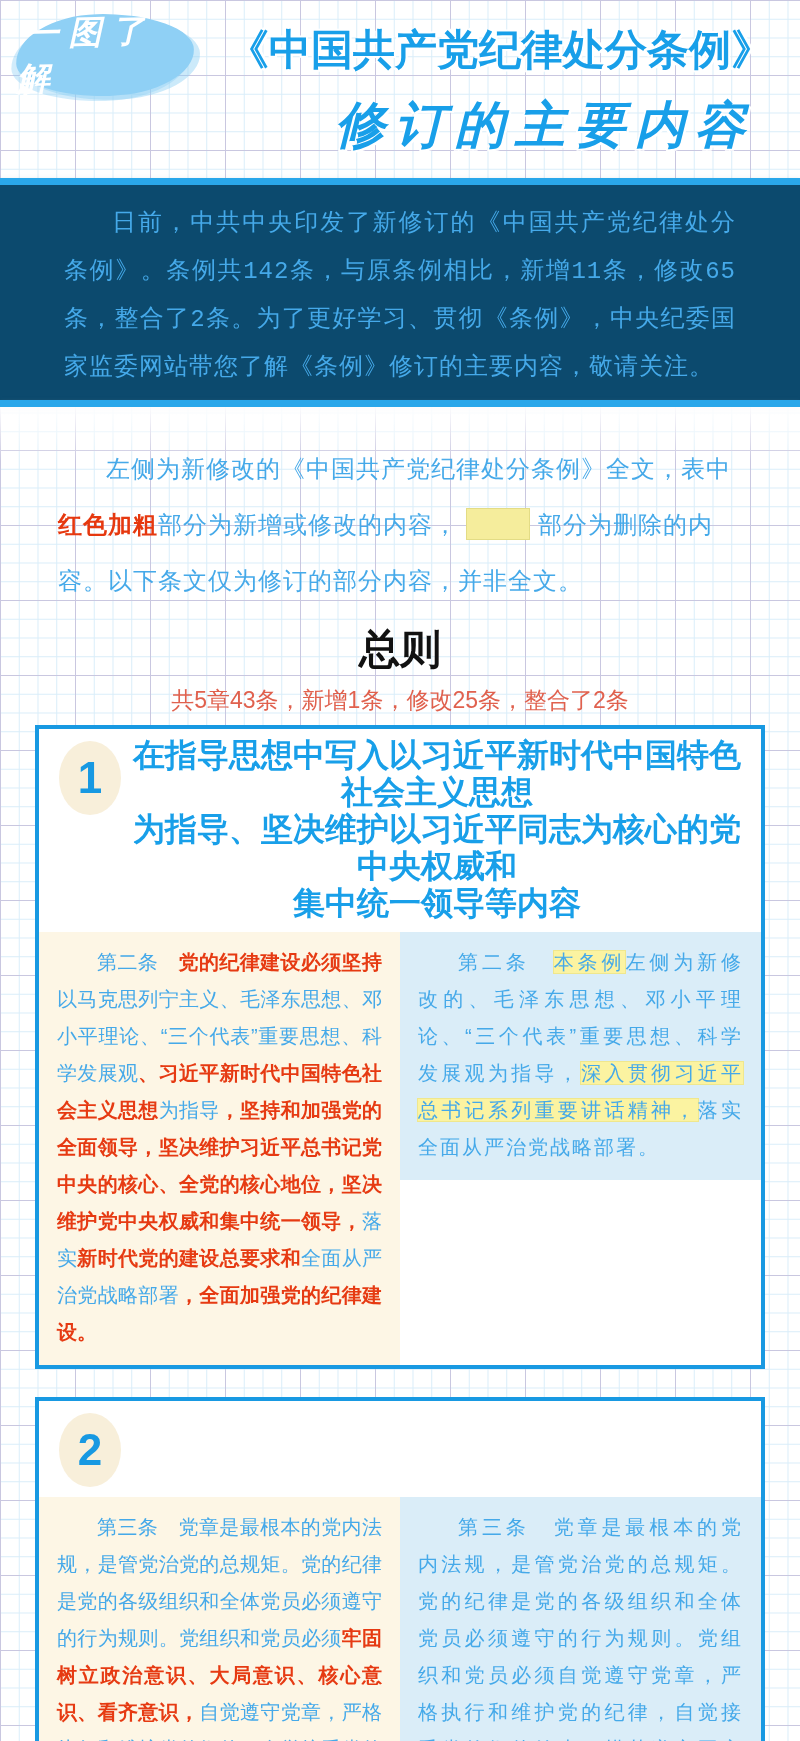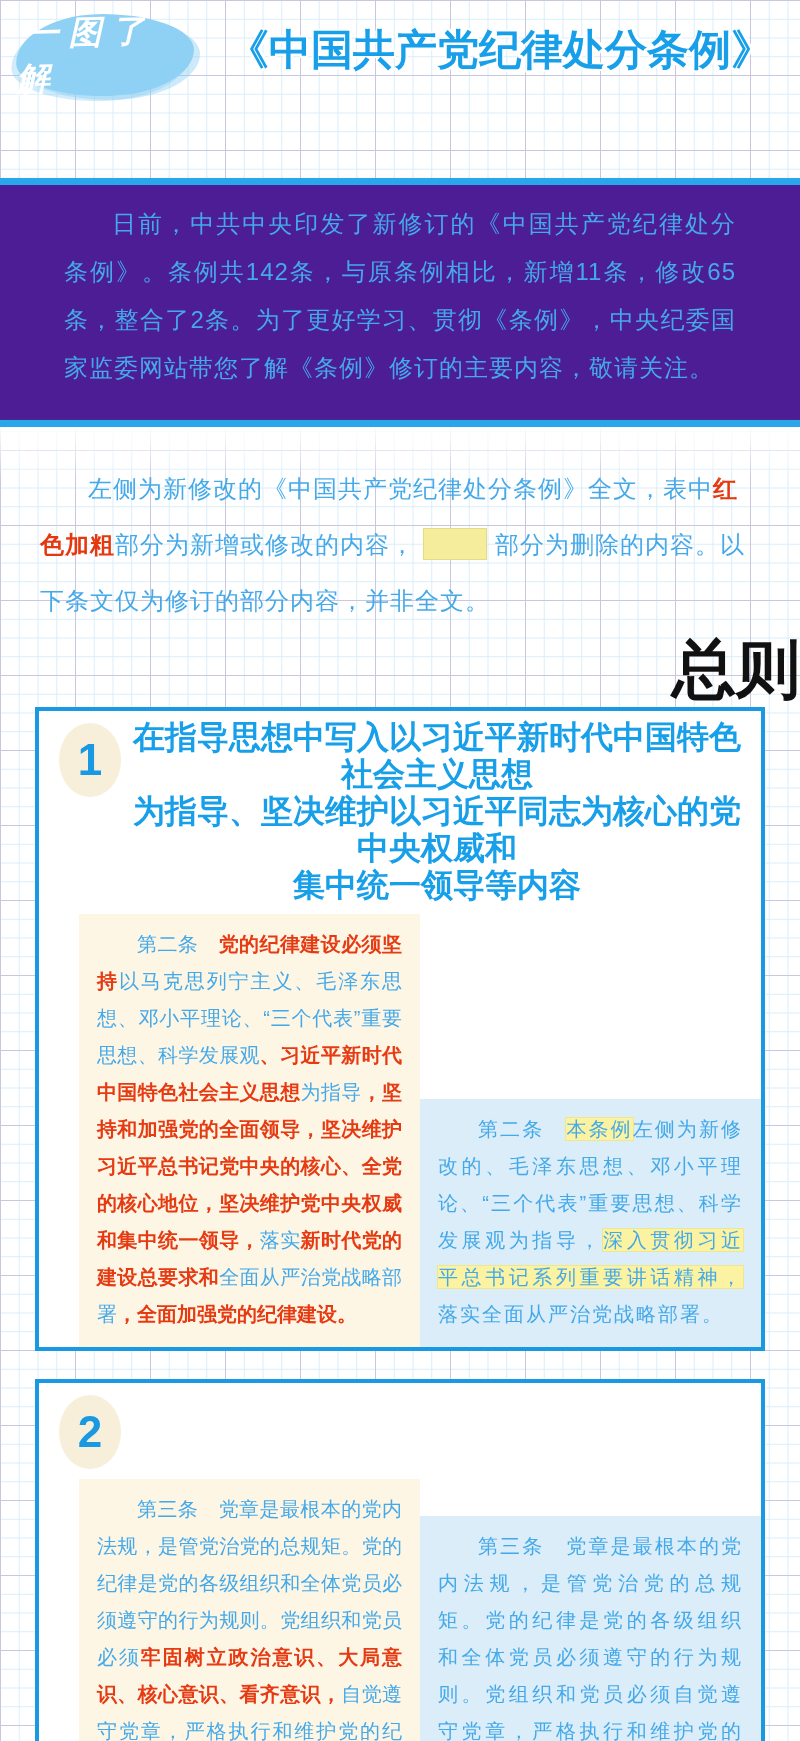--- a/index.html
+++ b/index.html
@@ -41,97 +41,99 @@
     font-size:42px;font-weight:bold;
     text-shadow:2px 2px 0 #ffffff,-2px 2px 0 #ffffff,2px -2px 0 #ffffff;
   }
   .t2{
     margin-top:14px;text-align:center;padding-left:90px;color:var(--title-blue);
     font-size:50px;font-weight:bold;letter-spacing:10px;font-style:italic;
     text-shadow:2px 2px 0 #ffffff,-2px 2px 0 #ffffff;
   }
   
   .bar{height:7px;background:var(--bar-blue);box-shadow:0 2px 5px rgba(110,140,165,.35);}
-  .intro{background:#4c1d95;padding:15px 64px 28px;}
+  .intro{background:#0c4a6e;padding:15px 64px 8px;font-family:Liberation Mono, monospace;}
   .intro p{
     margin:0;color:var(--text-blue);font-size:24px;line-height:48px;
     text-indent:2em;letter-spacing:1px;text-align:justify;
   }
   
   .grid-body{position:relative;}
   .fade{position:absolute;top:0;left:0;right:0;height:55px;
     background:linear-gradient(rgba(255,255,255,.95),rgba(255,255,255,0));pointer-events:none;}
   .legend{
-    margin:0;padding:34px 40px 0;color:var(--text-blue);
+    margin:0;padding:34px 58px 0;color:var(--text-blue);
     font-size:24px;line-height:56px;text-indent:2em;letter-spacing:1px;
   }
   .legend .seg-red{color:#E6380F;font-weight:bold;}
   .seg-swatch{
     display:inline-block;width:64px;height:32px;background:#F5ED9C;
     border:1px solid #E3DC85;vertical-align:-7px;margin:0 8px;
   }
   .chapter{
-    margin:12px 0 8px;text-align:right;color:var(--chapter-black);
+    margin:12px 0 8px;text-align:center;color:var(--chapter-black);
     font-family:"DejaVu Serif","Liberation Serif",serif;
-    font-size:64px;line-height:56px;font-weight:bold;
+    font-size:41px;line-height:56px;font-weight:bold;
   }
   .stats{margin:6px 0 0;text-align:center;color:var(--stats-red);font-size:23px;line-height:30px;}
   
   .card{margin:10px 35px 0;border:4px solid var(--accent);background:#ffffff;}
   .card + .card{margin-top:28px;}
   .card-head{position:relative;padding:8px 14px 10px 88px;min-height:96px;
     display:flex;align-items:center;justify-content:center;}
   .num-badge{
     position:absolute;left:20px;top:12px;width:62px;height:74px;
     background:var(--num-badge-bg);border-radius:50%;
     display:flex;align-items:center;justify-content:center;
   }
   .num-badge span{color:var(--accent);font-size:44px;font-weight:bold;}
   .card-title{
     color:var(--title-blue);font-size:32px;font-weight:bold;line-height:37px;
     text-align:center;white-space:pre-line;width:100%;
   }
-  .cols{display:flex;align-items:flex-end;margin-left:40px;}
+  .cols{display:flex;align-items:flex-start;}
   .col{
     width:50%;padding:12px 18px 14px;font-size:20px;line-height:37px;
     color:var(--text-blue);text-indent:2em;text-align:justify;
   }
   .col.left{background:var(--left-col-bg);}
   .col.right{background:var(--right-col-bg);letter-spacing:2px;}
   .seg-red{color:var(--red);font-weight:bold;}
   .seg-blue{color:var(--text-blue);}
   .seg-hl{background:var(--highlight);box-shadow:0 0 0 1px #efe78e;
     -webkit-box-decoration-break:clone;box-decoration-break:clone;}
 </style>
 </head>
 <body>
 
 <header class="hero">
   <div class="badge">
     <span>一图了解</span>
   </div>
   <div class="hero-titles">
     <div class="t1">《中国共产党纪律处分条例》</div>
+    <div class="t2">修订的主要内容</div>
   </div>
 </header>
 
 <div class="bar"></div>
 
 <section class="intro">
   <p>日前，中共中央印发了新修订的《中国共产党纪律处分条例》。条例共142条，与原条例相比，新增11条，修改65条，整合了2条。为了更好学习、贯彻《条例》，中央纪委国家监委网站带您了解《条例》修订的主要内容，敬请关注。</p>
 </section>
 
 <div class="bar"></div>
 
 <div class="grid-body">
   <div class="fade"></div>
 
   <p class="legend"><span class="seg-blue">左侧为新修改的《中国共产党纪律处分条例》全文，表中</span><span class="seg-red">红色加粗</span><span class="seg-blue">部分为新增或修改的内容，</span><span class="seg-swatch"></span><span class="seg-blue">部分为删除的内容。以下条文仅为修订的部分内容，并非全文。</span></p>
 
   <h2 class="chapter">总则</h2>
+  <p class="stats">共5章43条，新增1条，修改25条，整合了2条</p>
 
   <section class="card">
     <div class="card-head">
       <div class="num-badge">
         <span>1</span>
       </div>
       <div class="card-title">在指导思想中写入以习近平新时代中国特色社会主义思想
 为指导、坚决维护以习近平同志为核心的党中央权威和
 集中统一领导等内容</div>
     </div>

